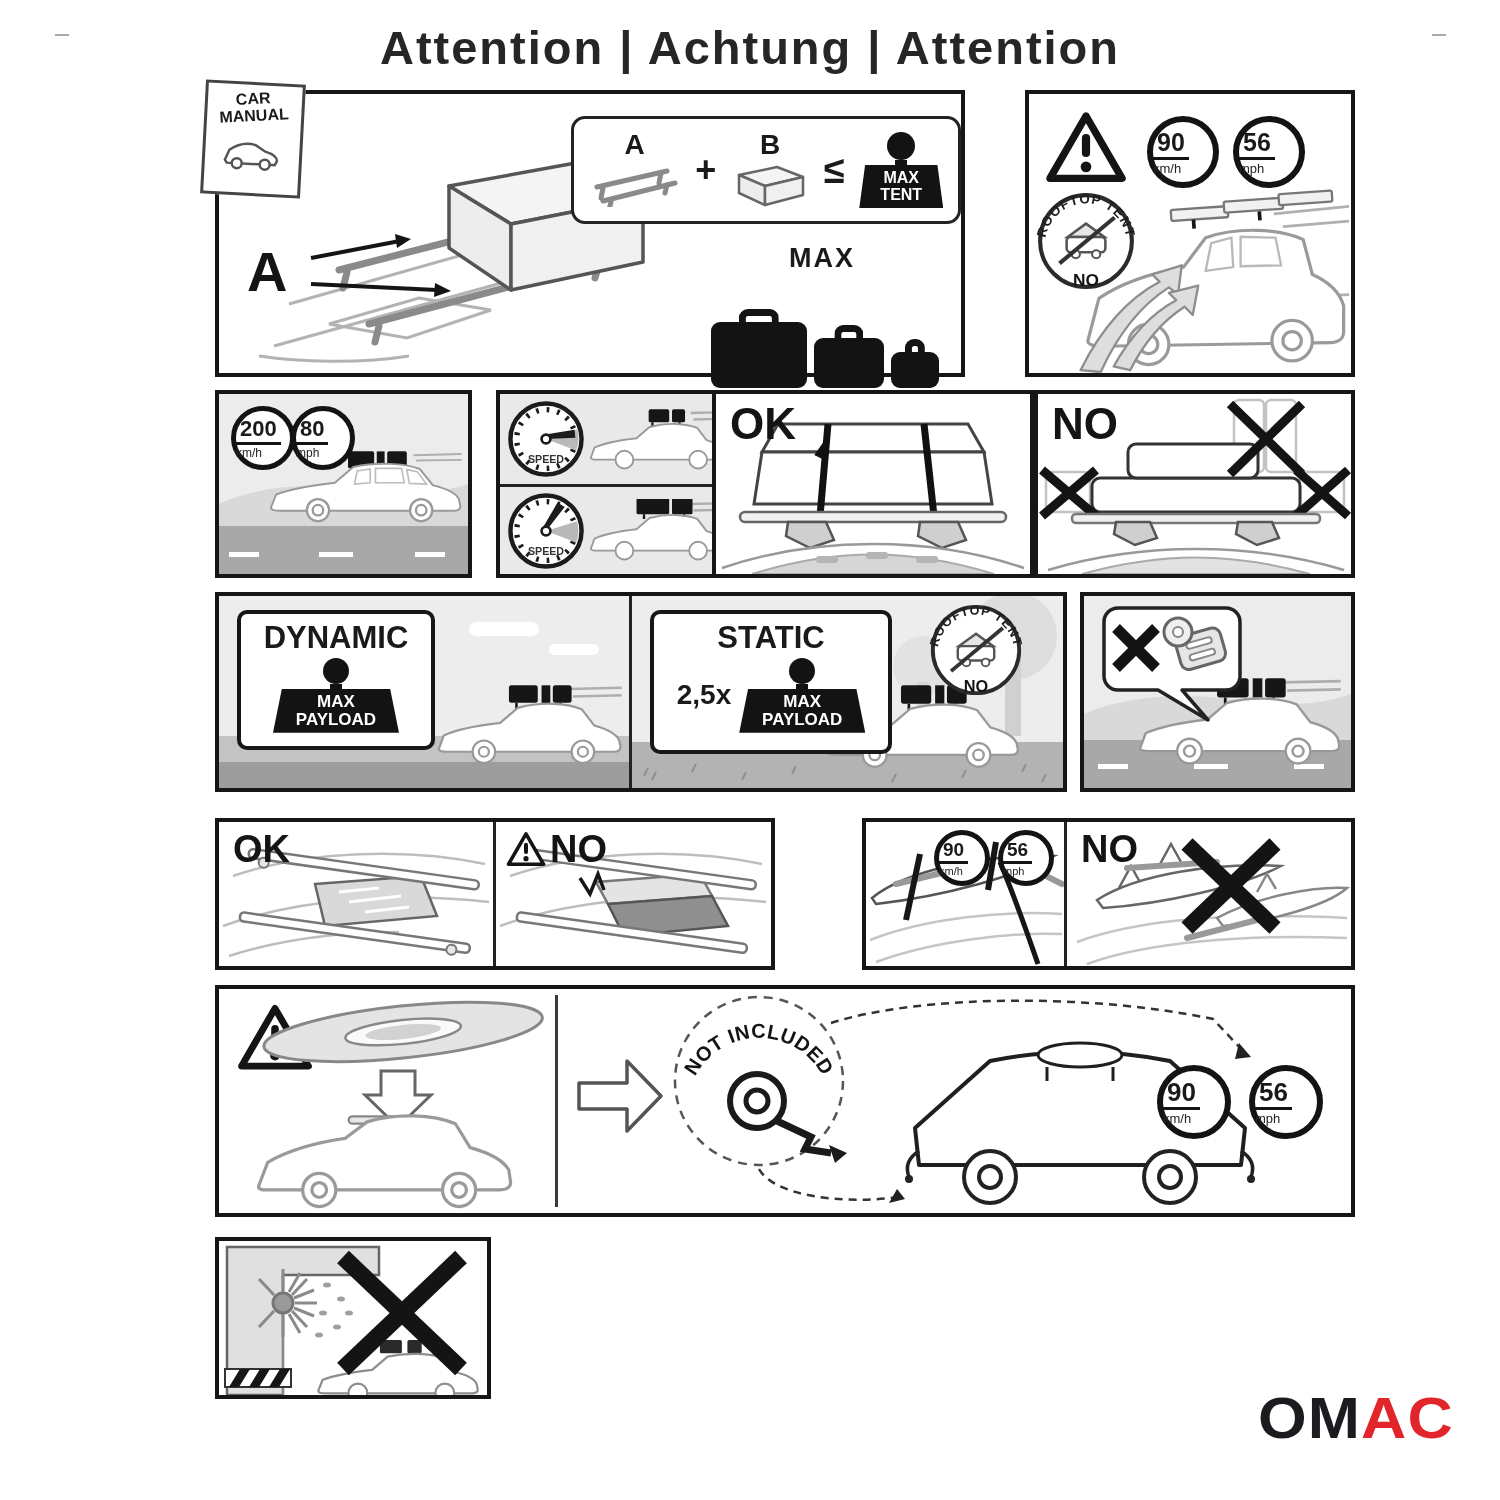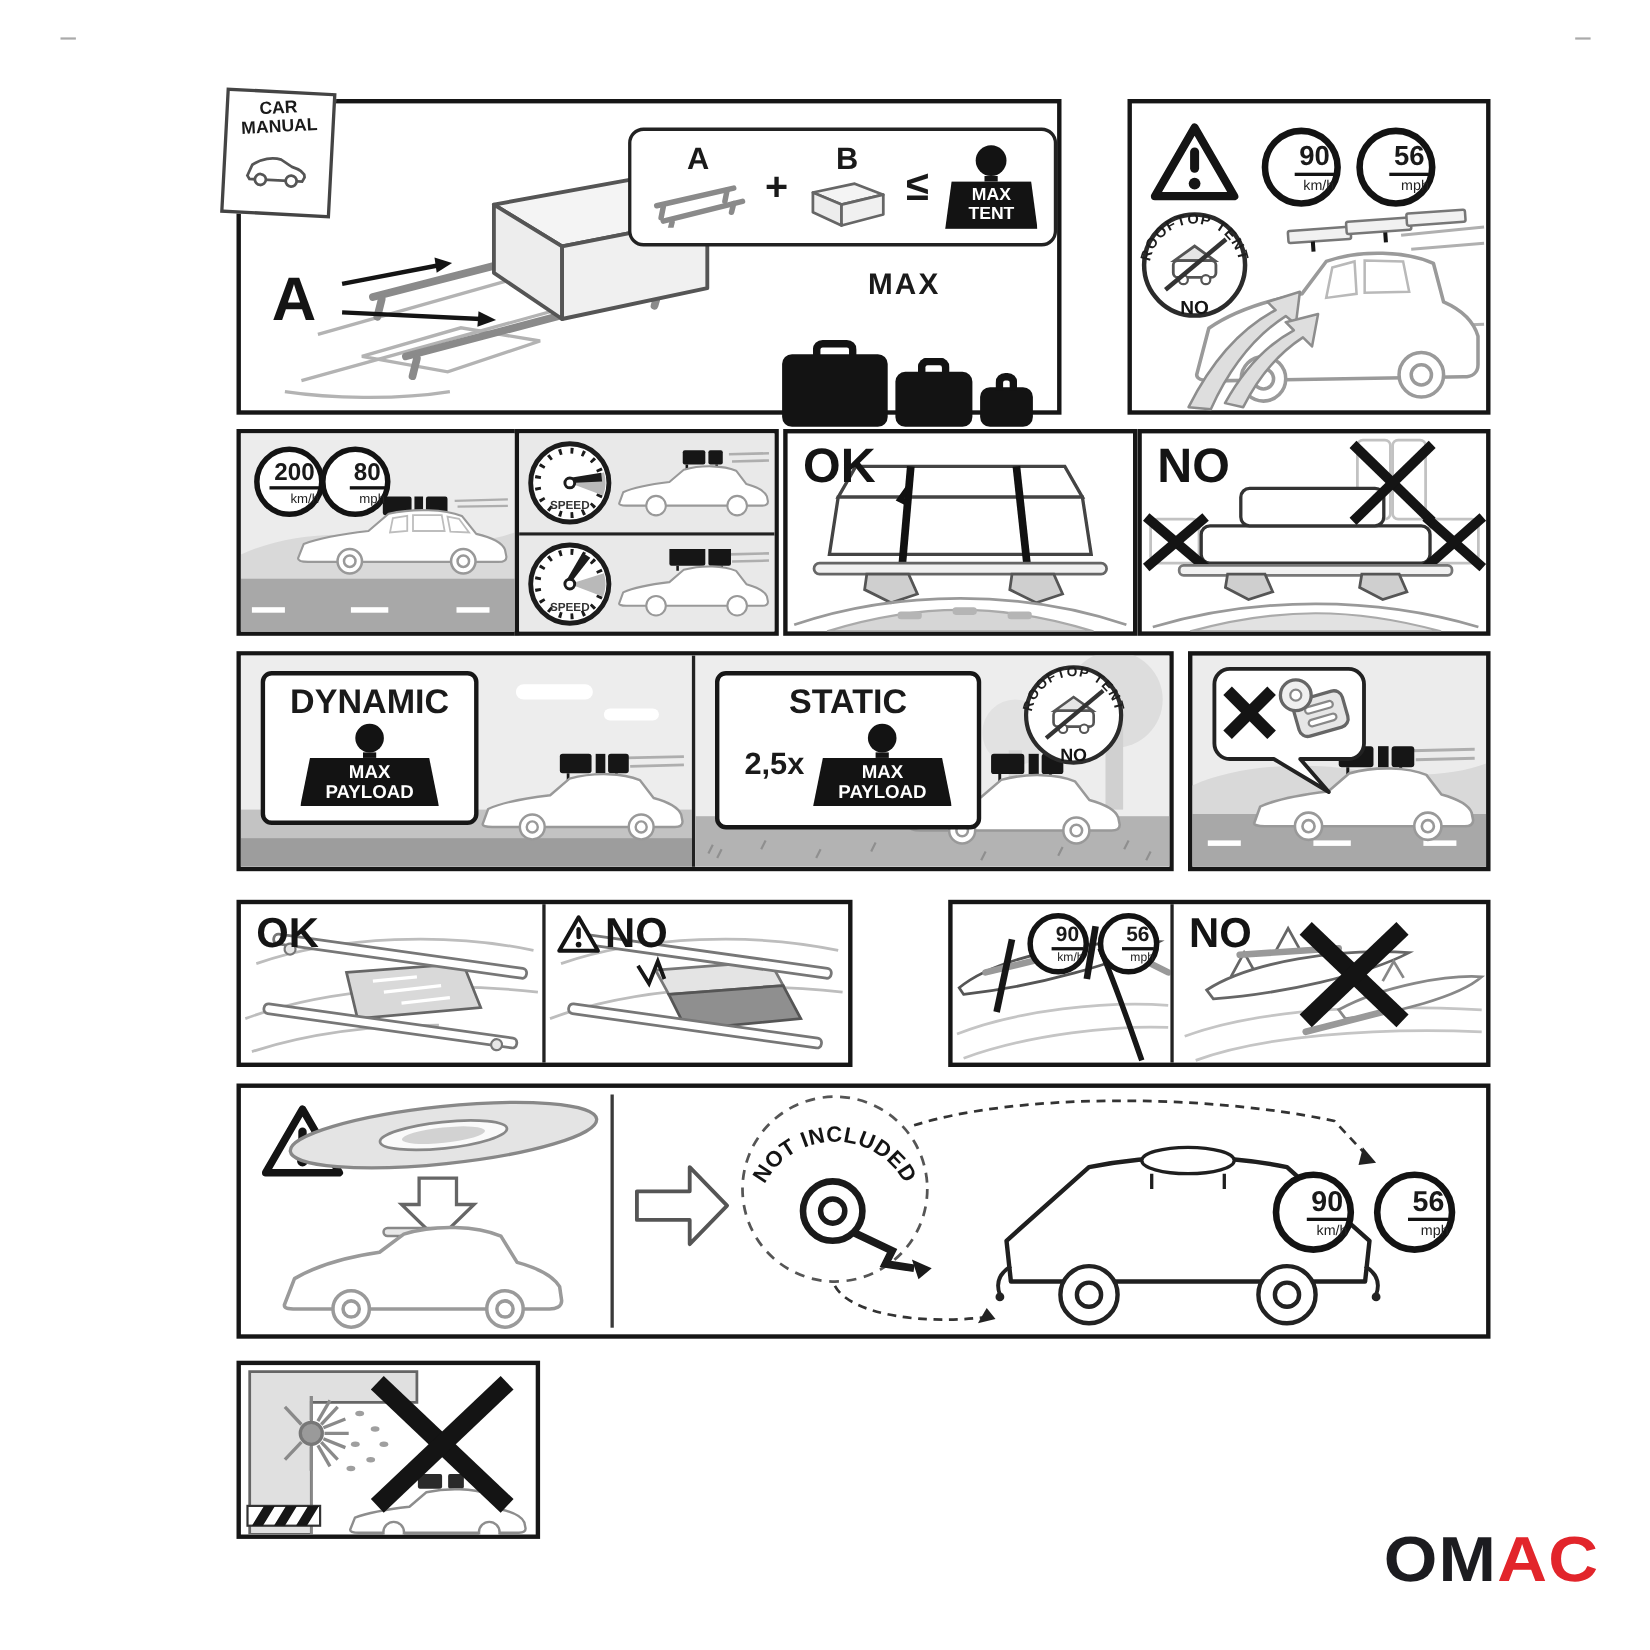--- a/index.html
+++ b/index.html
@@ -5,21 +5,21 @@
   html,body{margin:0;padding:0;background:#fff;}
   .page{position:relative;width:1500px;height:1500px;background:#fff;overflow:hidden;
         font-family:"Liberation Sans",sans-serif;color:#1a1a1a;}
   .abs{position:absolute;}
   .panel{position:absolute;background:#fff;border:4px solid #161616;box-sizing:border-box;}
   .title{position:absolute;top:20px;left:0;width:100%;text-align:center;
          font-size:47px;font-weight:bold;letter-spacing:2px;color:#262626;}
   .biglabel{position:absolute;font-weight:bold;color:#141414;line-height:1;}
   
   .spd{position:absolute;background:#fff;border:6px solid #131313;border-radius:50%;
-       display:flex;flex-direction:column;align-items:flex-end;justify-content:center;
+       display:flex;flex-direction:column;align-items:flex-start;justify-content:center;
        box-sizing:border-box;line-height:1;}
   .spd .v{font-weight:bold;border-bottom:3px solid #131313;padding:0 4px 2px;}
   .spd .u{padding-top:2px;color:#222;}
   .spd72{width:72px;height:72px;} .spd72 .v{font-size:25px;} .spd72 .u{font-size:13px;}
   .spd64{width:64px;height:64px;border-width:5px;} .spd64 .v{font-size:22px;} .spd64 .u{font-size:12px;}
   .spd56{width:56px;height:56px;border-width:5px;} .spd56 .v{font-size:19px;} .spd56 .u{font-size:11px;}
   .spd74{width:74px;height:74px;} .spd74 .v{font-size:26px;} .spd74 .u{font-size:13px;}
   
   .wgt{display:flex;flex-direction:column;align-items:center;}
   .wgt .ball{background:#131313;border-radius:50%;}
@@ -37,20 +37,21 @@
   .cropmark{position:absolute;width:14px;height:12px;border-top:2px solid #aaa;}
 </style>
 </head>
 <body>
 
 <div class="page">
 
   <div class="cropmark" style="left:55px;top:34px;"></div>
   <div class="cropmark" style="left:1432px;top:34px;"></div>
 
+  <div class="title">Attention | Achtung | Attention</div>
 
   <div class="panel" style="left:215px;top:90px;width:750px;height:287px;">
 
     <svg class="abs" style="left:0;top:0;" width="520" height="279" viewBox="0 0 520 279">
       <g stroke="#b3b3b3" stroke-width="3" fill="none">
         <path d="M70,210 L360,128"></path>
         <path d="M55,252 L380,162"></path>
         <path d="M110,230 L200,204 L272,216 L188,244 Z"></path>
         <path d="M40,262 C80,268 140,270 190,262"></path>
       </g>
@@ -231,21 +232,21 @@
     <div class="spd spd64" style="left:12px;top:12px;">
       <div class="v">200</div>
         <div class="u">km/h</div>
     </div>
     <div class="spd spd64" style="left:72px;top:12px;">
       <div class="v">80</div>
         <div class="u">mph</div>
     </div>
   </div>
 
-  <div class="panel" style="left:468px;top:390px;width:240px;height:188px;">
+  <div class="panel" style="left:496px;top:390px;width:240px;height:188px;">
     <div class="abs" style="left:0;top:0;width:232px;height:90px;border-bottom:3px solid #222;background:#e9e9e9;">
       <svg class="abs" style="left:6px;top:5px;" width="80" height="80" viewBox="0 0 90 90">
         <circle cx="45" cy="45" r="40" fill="#fff" stroke="#1c1c1c" stroke-width="5"></circle>
         <circle cx="45" cy="45" r="33" fill="none" stroke="#1c1c1c" stroke-width="6" stroke-dasharray="3 9"></circle>
         <path d="M45,45 L80,34 A37,37 0 0 1 79,58 Z" fill="#b9b9b9"></path>
         <polygon points="45,45 43,40 78,38 78,47" fill="#1c1c1c" transform="rotate(-6 45 45)"></polygon>
         <circle cx="45" cy="45" r="5" fill="#fff" stroke="#1c1c1c" stroke-width="3"></circle>
         <text x="45" y="72" font-size="12" font-weight="bold" text-anchor="middle" fill="#333">SPEED</text>
       </svg>
       <svg class="abs" style="left:88px;top:14px;" width="140" height="66" viewBox="0 0 300 140">

